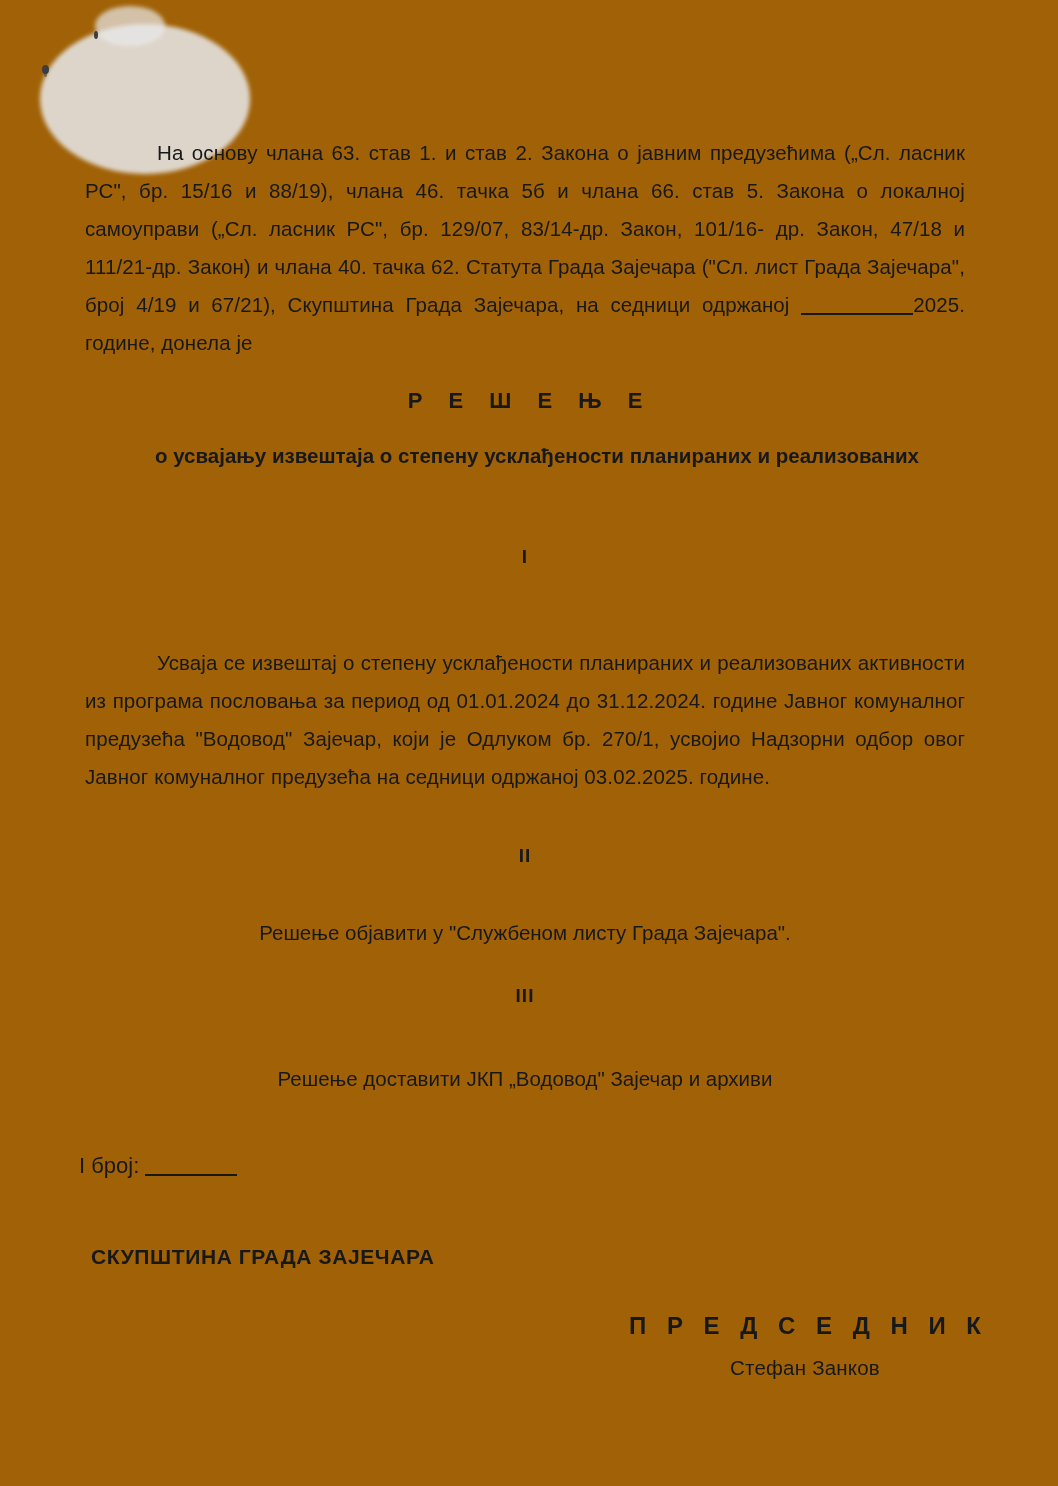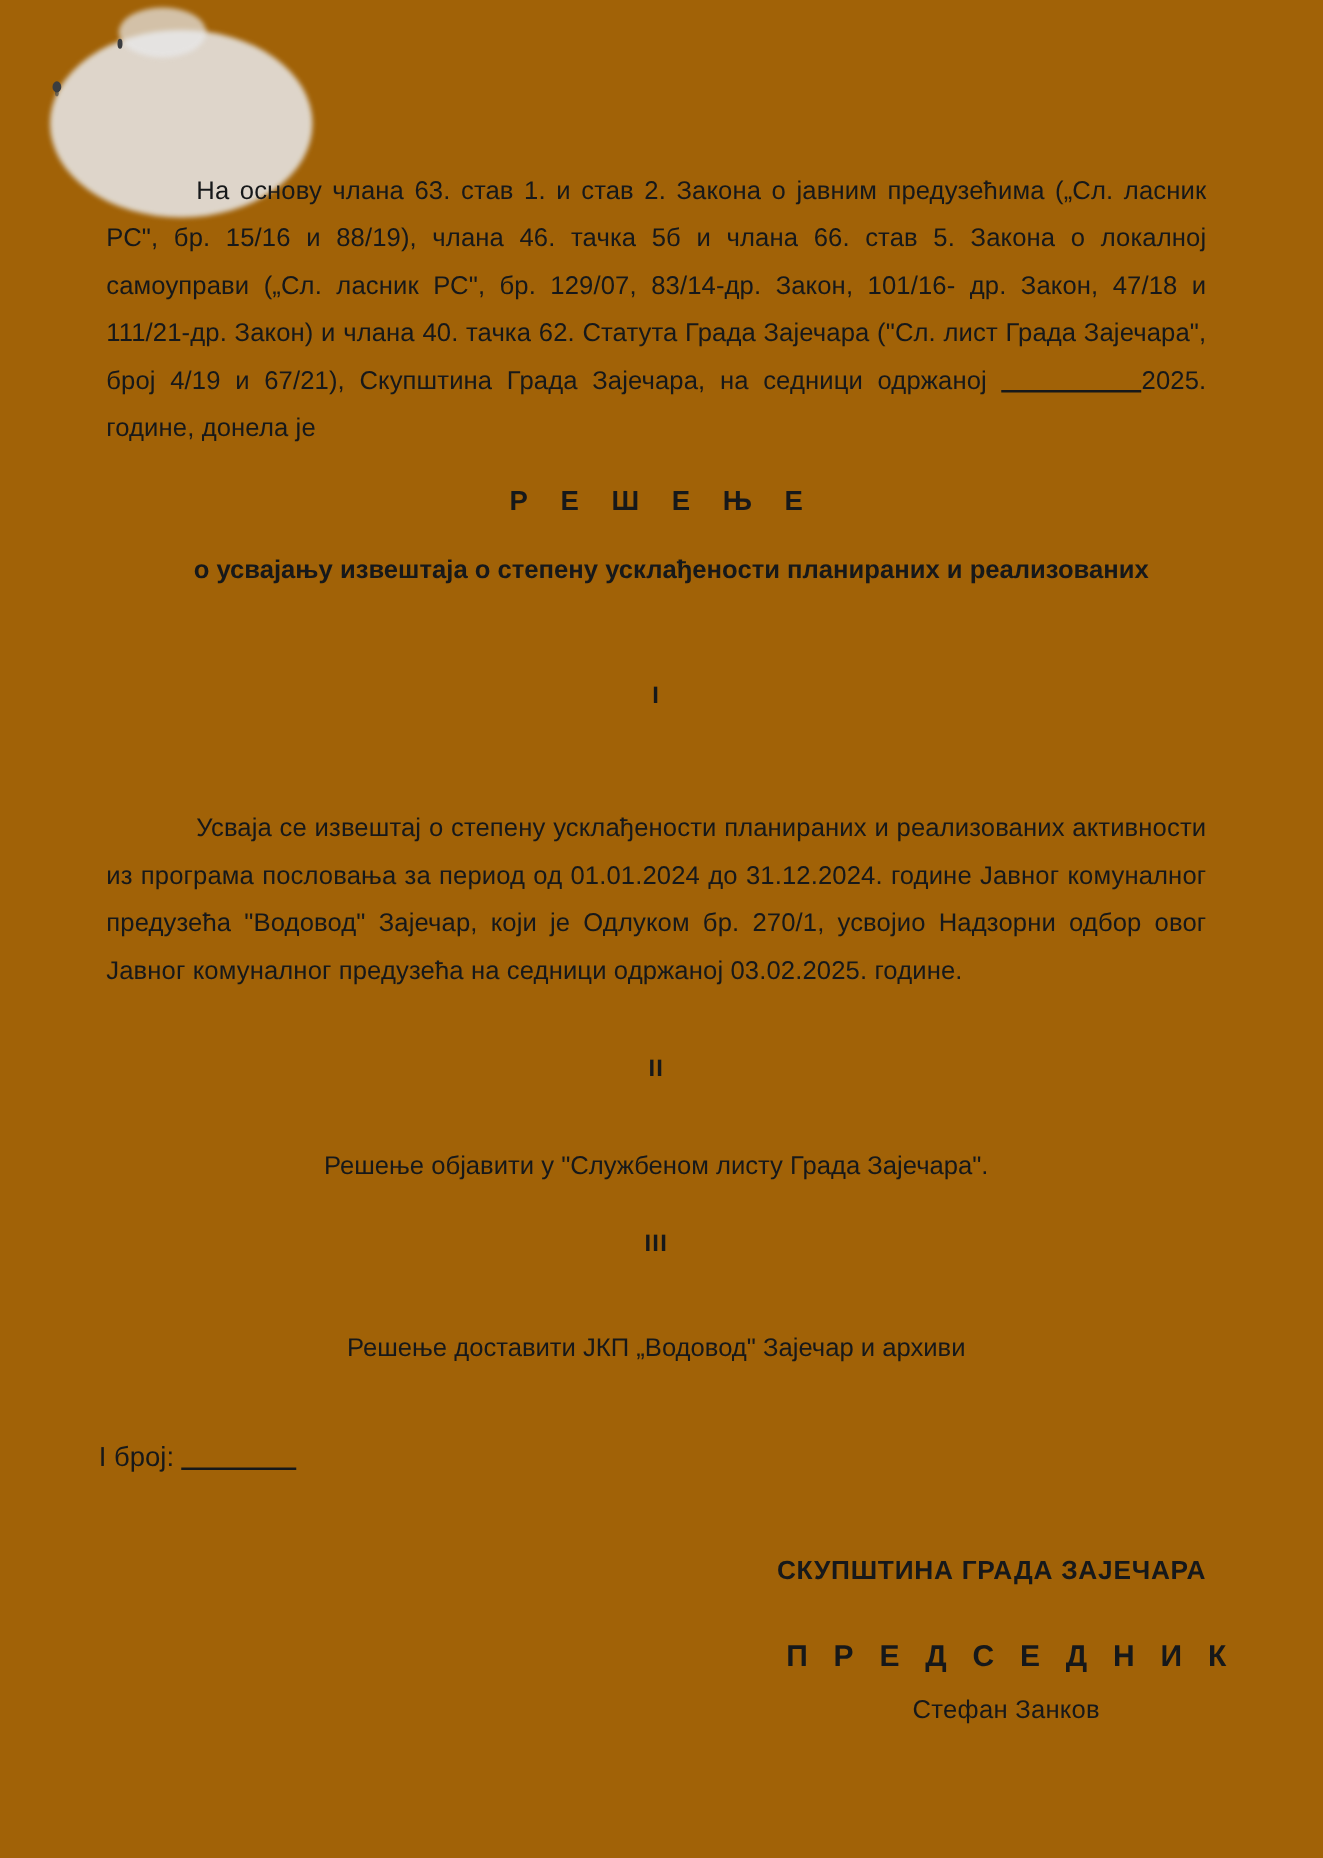--- a/index.html
+++ b/index.html
@@ -145,21 +145,21 @@
     line-height: 35px;
   }
   .footer-left .row {
     white-space: nowrap;
   }
   .assembly-name {
     position: absolute;
     top: 1245px;
     left: 0;
     width: 880px;
-    text-align: right;
+    text-align: left;
     font-size: 21px;
     font-weight: 700;
     letter-spacing: 0.6px;
     padding-left: 6px;
     box-sizing: border-box;
   }
   .signature-block {
     position: absolute;
     top: 1312px;
     left: 520px;

